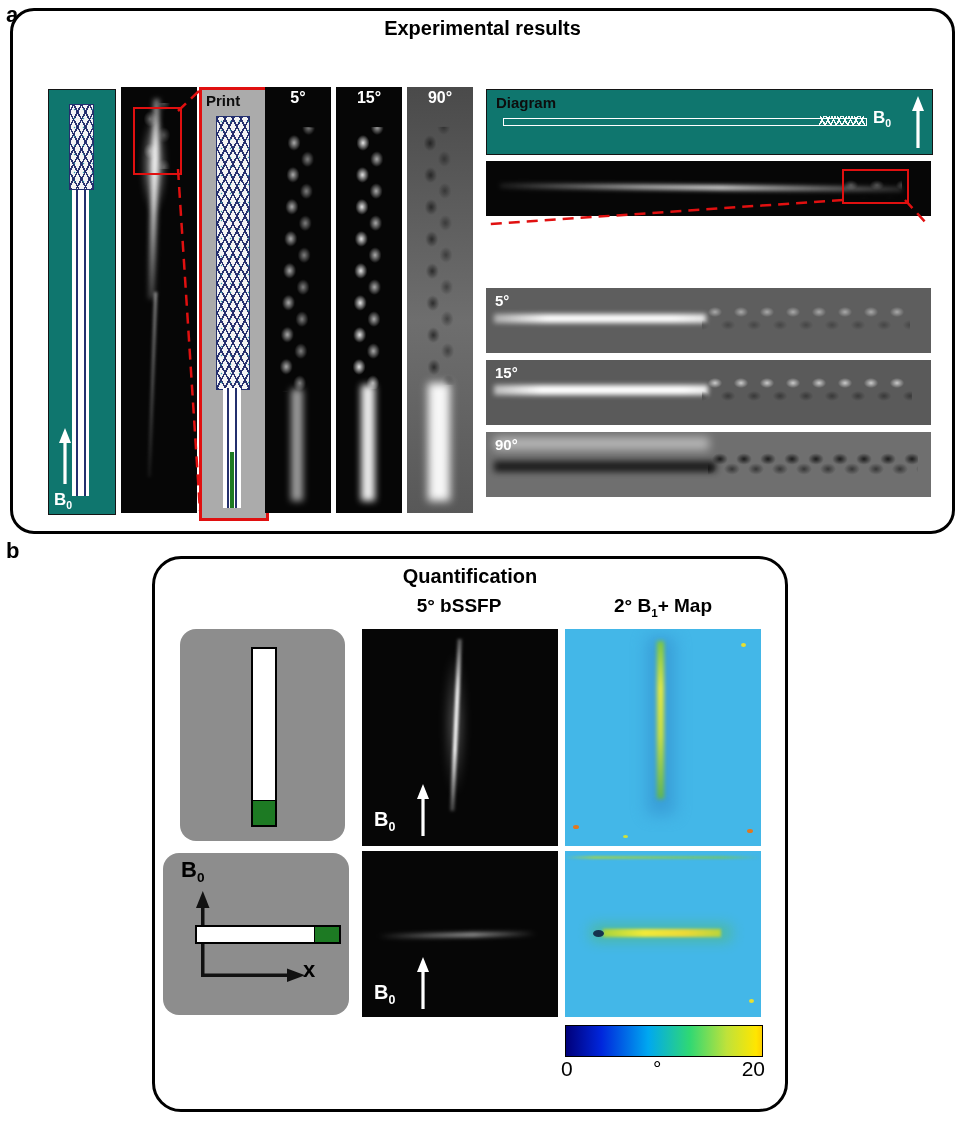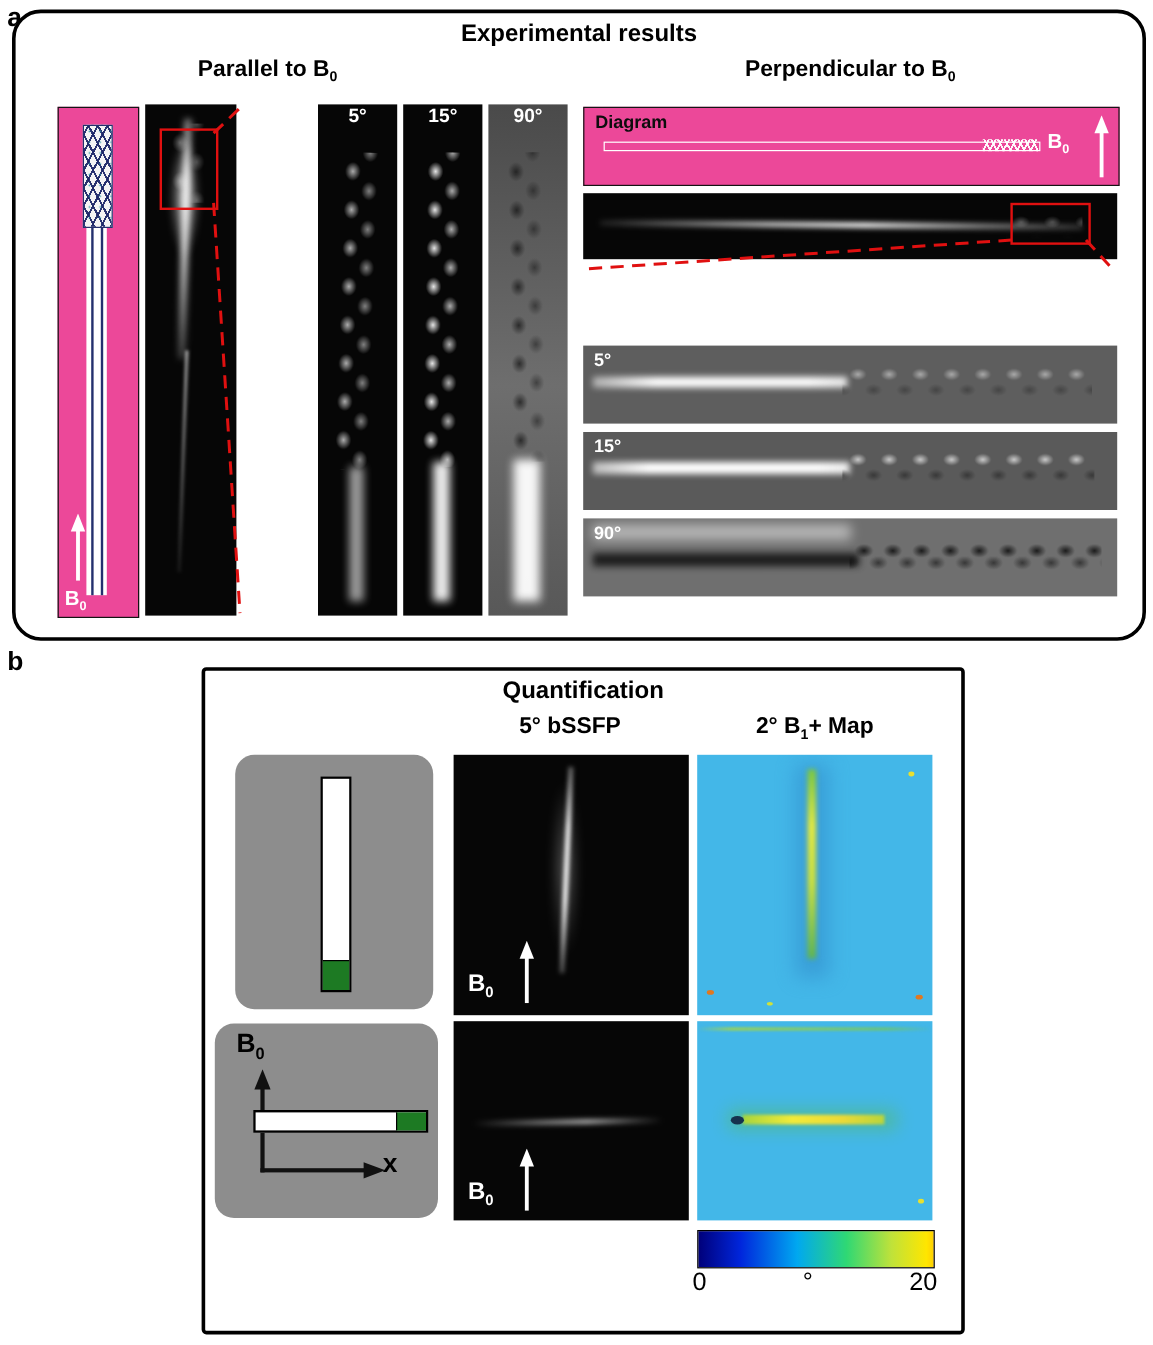--- a/index.html
+++ b/index.html
@@ -5,21 +5,21 @@
   html,body{margin:0;padding:0;background:#fff}
   .fig{position:relative;width:961px;height:1121px;background:#fff;color:#000;
        font-family:"Liberation Sans","DejaVu Sans",sans-serif;overflow:hidden}
   .abs{position:absolute}
   .clip{overflow:hidden}
   .panel-box{position:absolute;border:3px solid #000;background:#fff}
   .corner-label{position:absolute;font-weight:bold;font-size:22px}
   .fig-title{position:absolute;top:6px;left:0;width:100%;text-align:center;font-weight:bold;font-size:20px}
   .sub-heading{position:absolute;text-align:center;font-weight:bold;font-size:19px}
   sub{font-size:62%}
-  .gray-panel{position:absolute;background:#ec4899;border:1.5px solid #141414}
+  .gray-panel{position:absolute;background:#0f766e;border:1.5px solid #141414}
   .black-panel{position:absolute;background:#060606}
   .print-panel{position:absolute;background:#ababab;border:3px solid #e01010}
   .red-box{position:absolute;border:2.5px solid #e01010}
   .panel-tag{position:absolute;font-weight:bold;font-size:15px}
   .white{color:#fff}.dark{color:#0d0d0d}
   .angle-tag{position:absolute;top:2px;left:0;width:100%;text-align:center;color:#fff;font-weight:bold;font-size:16px}
   .b0-label{position:absolute;font-weight:bold;font-size:17px}
   .b0-label.big{font-size:20px}
   .axis-label{position:absolute;font-weight:bold;font-size:22px;color:#000}
   .dash{stroke:#e01010;stroke-width:2.5px;stroke-dasharray:11 7;fill:none}
@@ -64,42 +64,46 @@
 </head>
 <body>
 
 <div class="fig">
 
   <div class="corner-label" style="left:6px;top:2px">a</div>
 
   <div class="panel-box" style="left:10px;top:8px;width:939px;height:520px;border-radius:24px">
     <div class="fig-title">Experimental results</div>
 
-    <div class="sub-heading" style="left:60px;top:36px;width:300px"><span>Parallel to B</span><sub>0</sub></div>
-    <div class="sub-heading" style="left:473px;top:36px;width:445px"><span>Perpendicular to B</span><sub>0</sub></div>
 
     <div class="gray-panel" style="left:35px;top:78px;width:66px;height:424px">
       <div class="tube-v" style="left:23px;top:14px;width:17px;height:392px">
         <div class="braid" style="left:-3px;top:0;width:23px;height:84px"></div>
       </div>
       <svg class="abs" style="left:9px;bottom:30px" width="14" height="56" viewBox="0 0 14 56">
           <polygon points="7,0 1,15 13,15" fill="#fff"></polygon>
           <rect x="5.4" y="13" width="3.2" height="43" fill="#fff"></rect>
         </svg>
       <div class="b0-label white" style="left:5px;bottom:3px"><span>B</span><sub>0</sub></div>
     </div>
 
     <div class="black-panel clip" style="left:108px;top:76px;width:76px;height:426px">
       <div class="abs" style="left:30px;top:12px;width:6px;height:200px;background:linear-gradient(180deg,rgba(255,255,255,.45),#fff 25%,rgba(255,255,255,.85) 55%,rgba(255,255,255,.2));filter:blur(2.5px);transform:rotate(1.5deg)"></div>
       <div class="abs" style="left:20px;top:28px;width:26px;height:100px;background:radial-gradient(ellipse at center,rgba(255,255,255,.7),rgba(255,255,255,0) 70%);filter:blur(3px)"></div>
       <div class="dots-v" style="left:16px;top:16px;width:34px;height:66px;opacity:.35"></div>
       <div class="abs" style="left:30px;top:205px;width:3px;height:185px;background:linear-gradient(180deg,rgba(255,255,255,.55),rgba(255,255,255,.06));filter:blur(1.5px);transform:rotate(2deg)"></div>
       <div class="red-box" style="left:12px;top:20px;width:45px;height:64px"></div>
     </div>
 
+    <div class="print-panel" style="left:186px;top:76px;width:64px;height:428px">
+      <div class="panel-tag dark" style="left:4px;top:2px">Print</div>
+      <div class="braid" style="left:14px;top:26px;width:32px;height:272px"></div>
+      <div class="tube-v" style="left:21px;top:298px;width:18px;height:120px"></div>
+      <div class="abs" style="left:28px;top:362px;width:4px;height:56px;background:#1d7a23"></div>
+    </div>
 
     <div class="black-panel clip" style="left:252px;top:76px;width:66px;height:426px">
       <div class="angle-tag">5°</div>
       <div class="dots-v" style="left:12px;top:40px;width:42px;height:265px;opacity:.7;transform:rotate(2deg)"></div>
       <div class="abs" style="left:26px;top:302px;width:12px;height:112px;background:#fff;opacity:.6;filter:blur(3.5px)"></div>
     </div>
 
     <div class="black-panel clip" style="left:323px;top:76px;width:66px;height:426px">
       <div class="angle-tag">15°</div>
       <div class="dots-v" style="left:12px;top:40px;width:42px;height:262px;opacity:.95;transform:rotate(1deg)"></div>
@@ -152,21 +156,21 @@
     <svg class="abs" style="left:0;top:0;pointer-events:none" width="939" height="520" viewBox="0 0 939 520">
       <line class="dash" x1="165" y1="100" x2="187" y2="79"></line>
       <line class="dash" x1="165" y1="158" x2="187" y2="500"></line>
       <line class="dash" x1="830" y1="189" x2="477" y2="213"></line>
       <line class="dash" x1="892" y1="189" x2="914" y2="213"></line>
     </svg>
   </div>
 
   <div class="corner-label" style="left:6px;top:538px">b</div>
 
-  <div class="panel-box" style="left:168px;top:556px;width:630px;height:550px;border-radius:4px">
+  <div class="panel-box" style="left:152px;top:556px;width:630px;height:550px;border-radius:29px">
     <div class="fig-title">Quantification</div>
 
     <div class="sub-heading" style="left:204px;top:36px;width:200px">5° bSSFP</div>
     <div class="sub-heading" style="left:403px;top:36px;width:210px"><span>2° B</span><sub>1</sub><span>+ Map</span></div>
 
     <div class="round-gray" style="left:25px;top:70px;width:165px;height:212px">
       <div class="tube-b" style="left:71px;top:18px;width:22px;height:176px">
         <div class="green-tip-v"></div>
       </div>
     </div>

